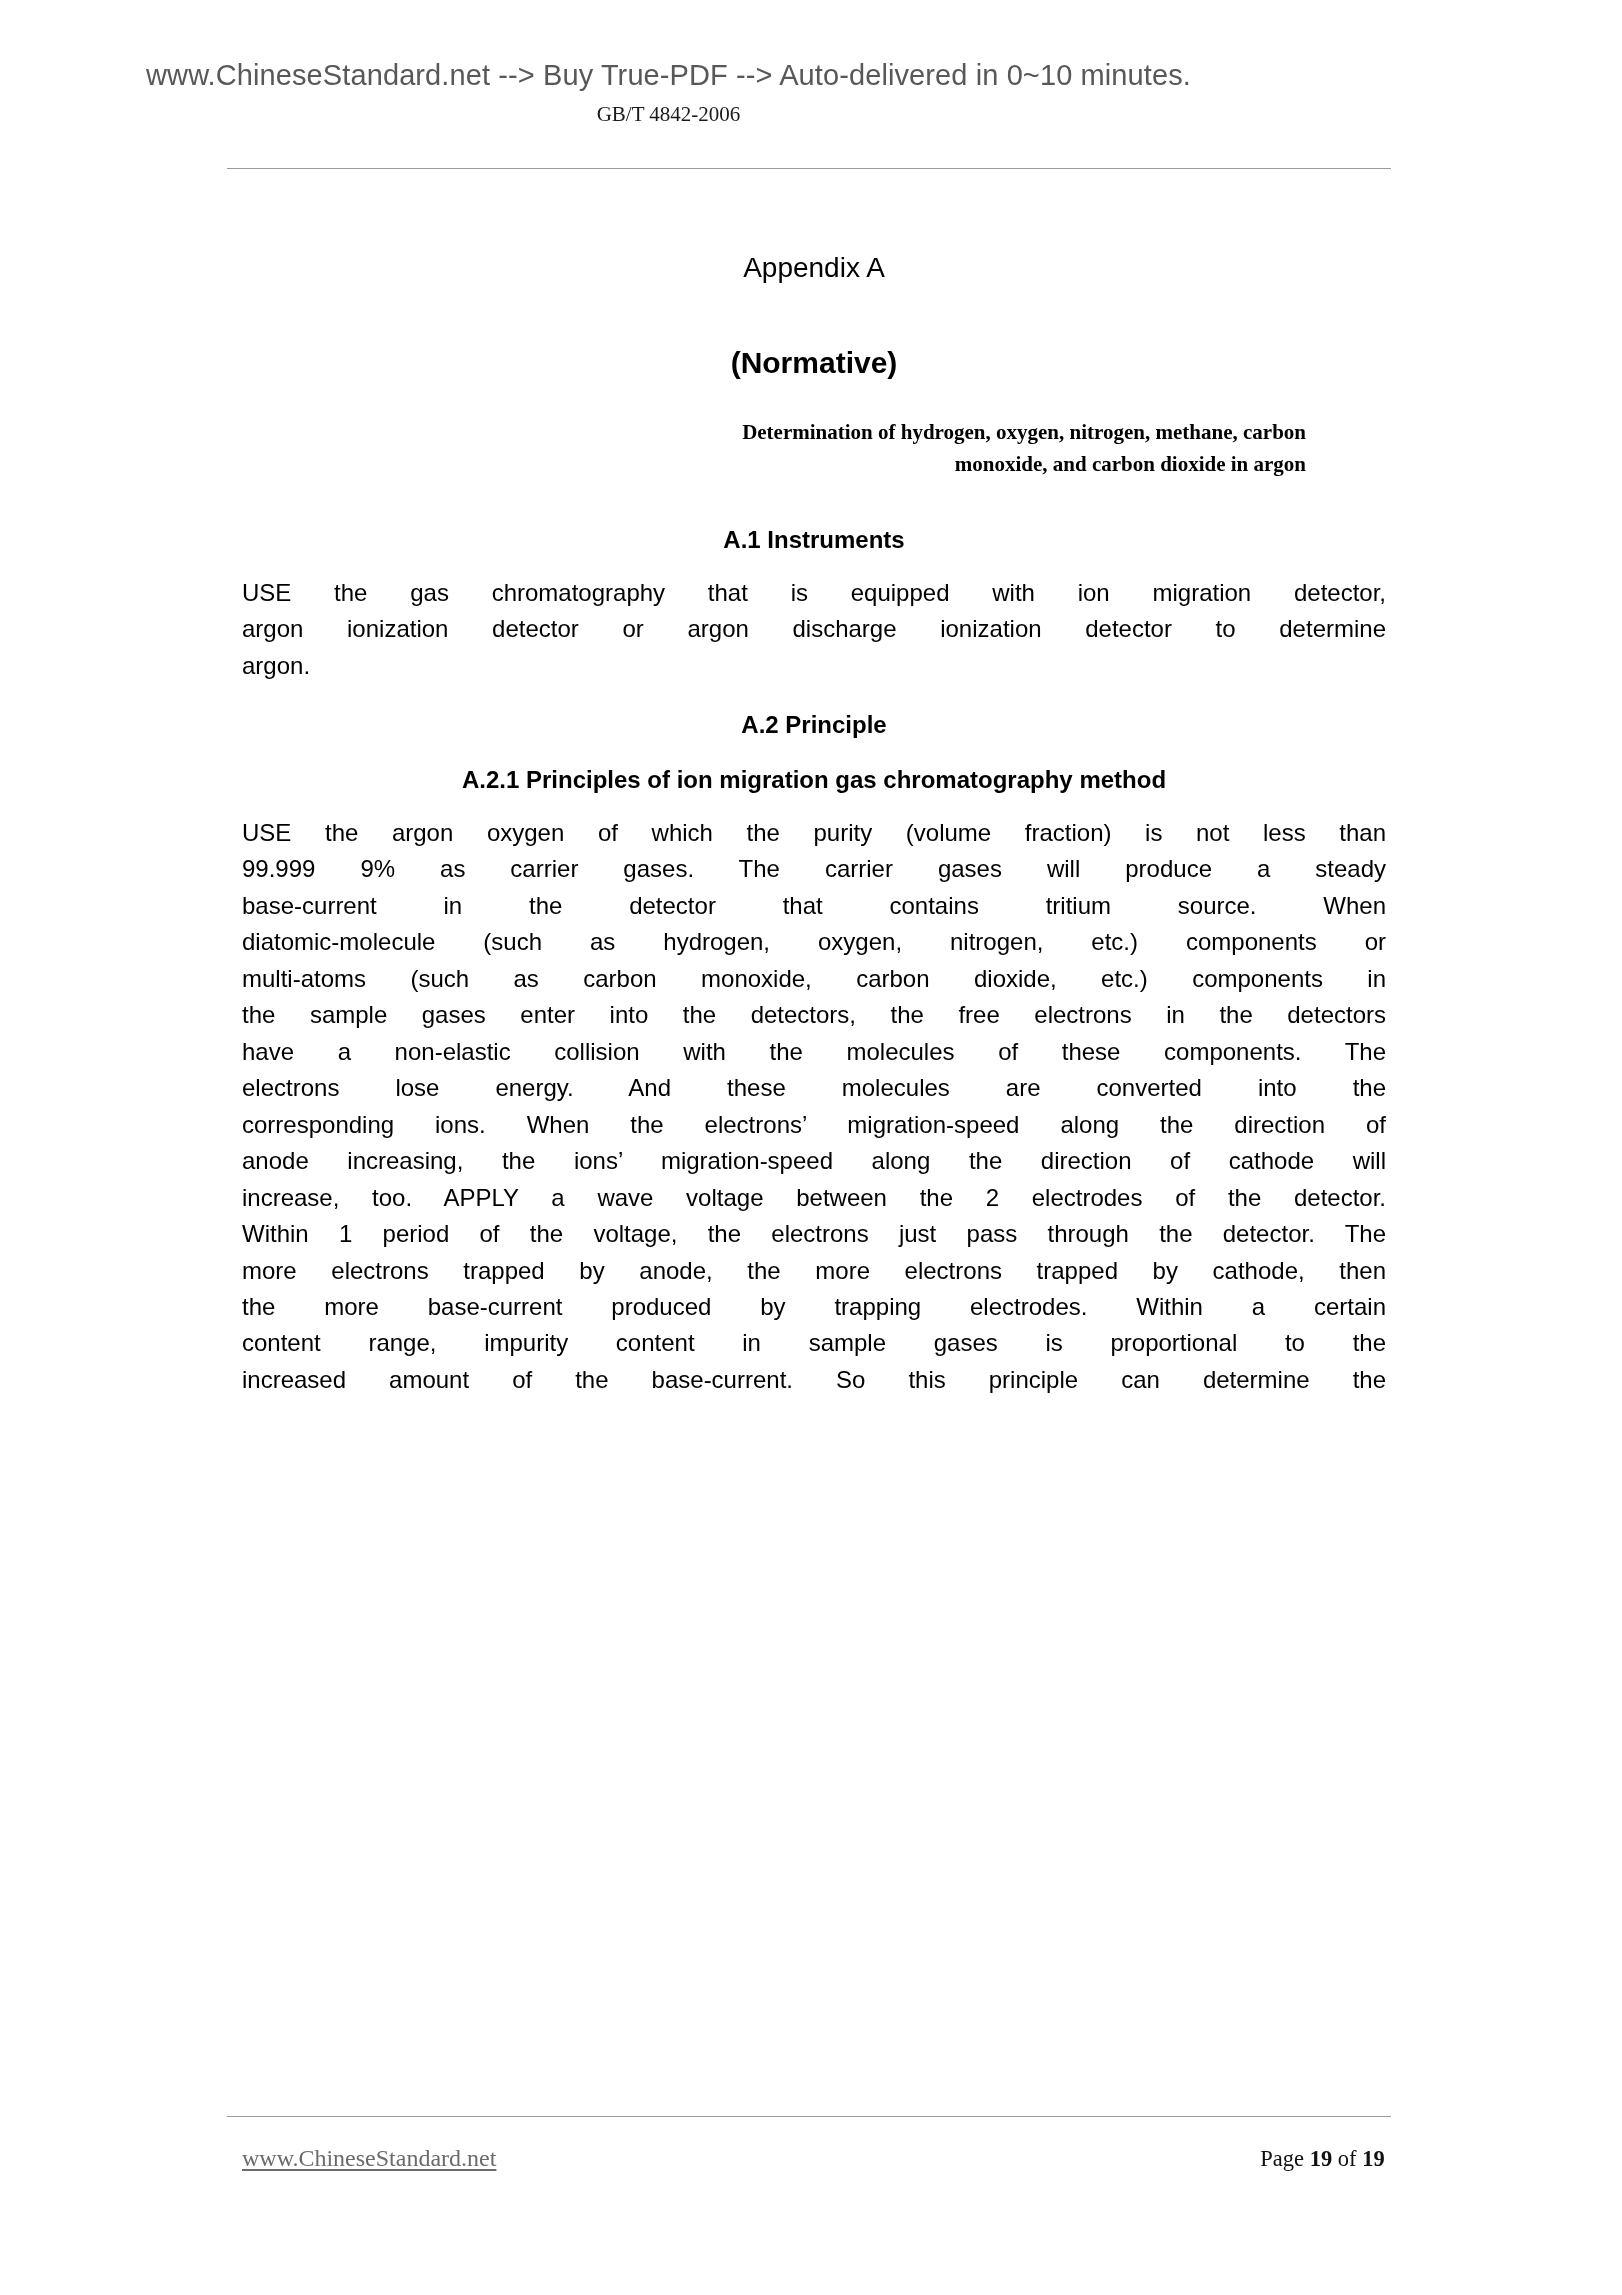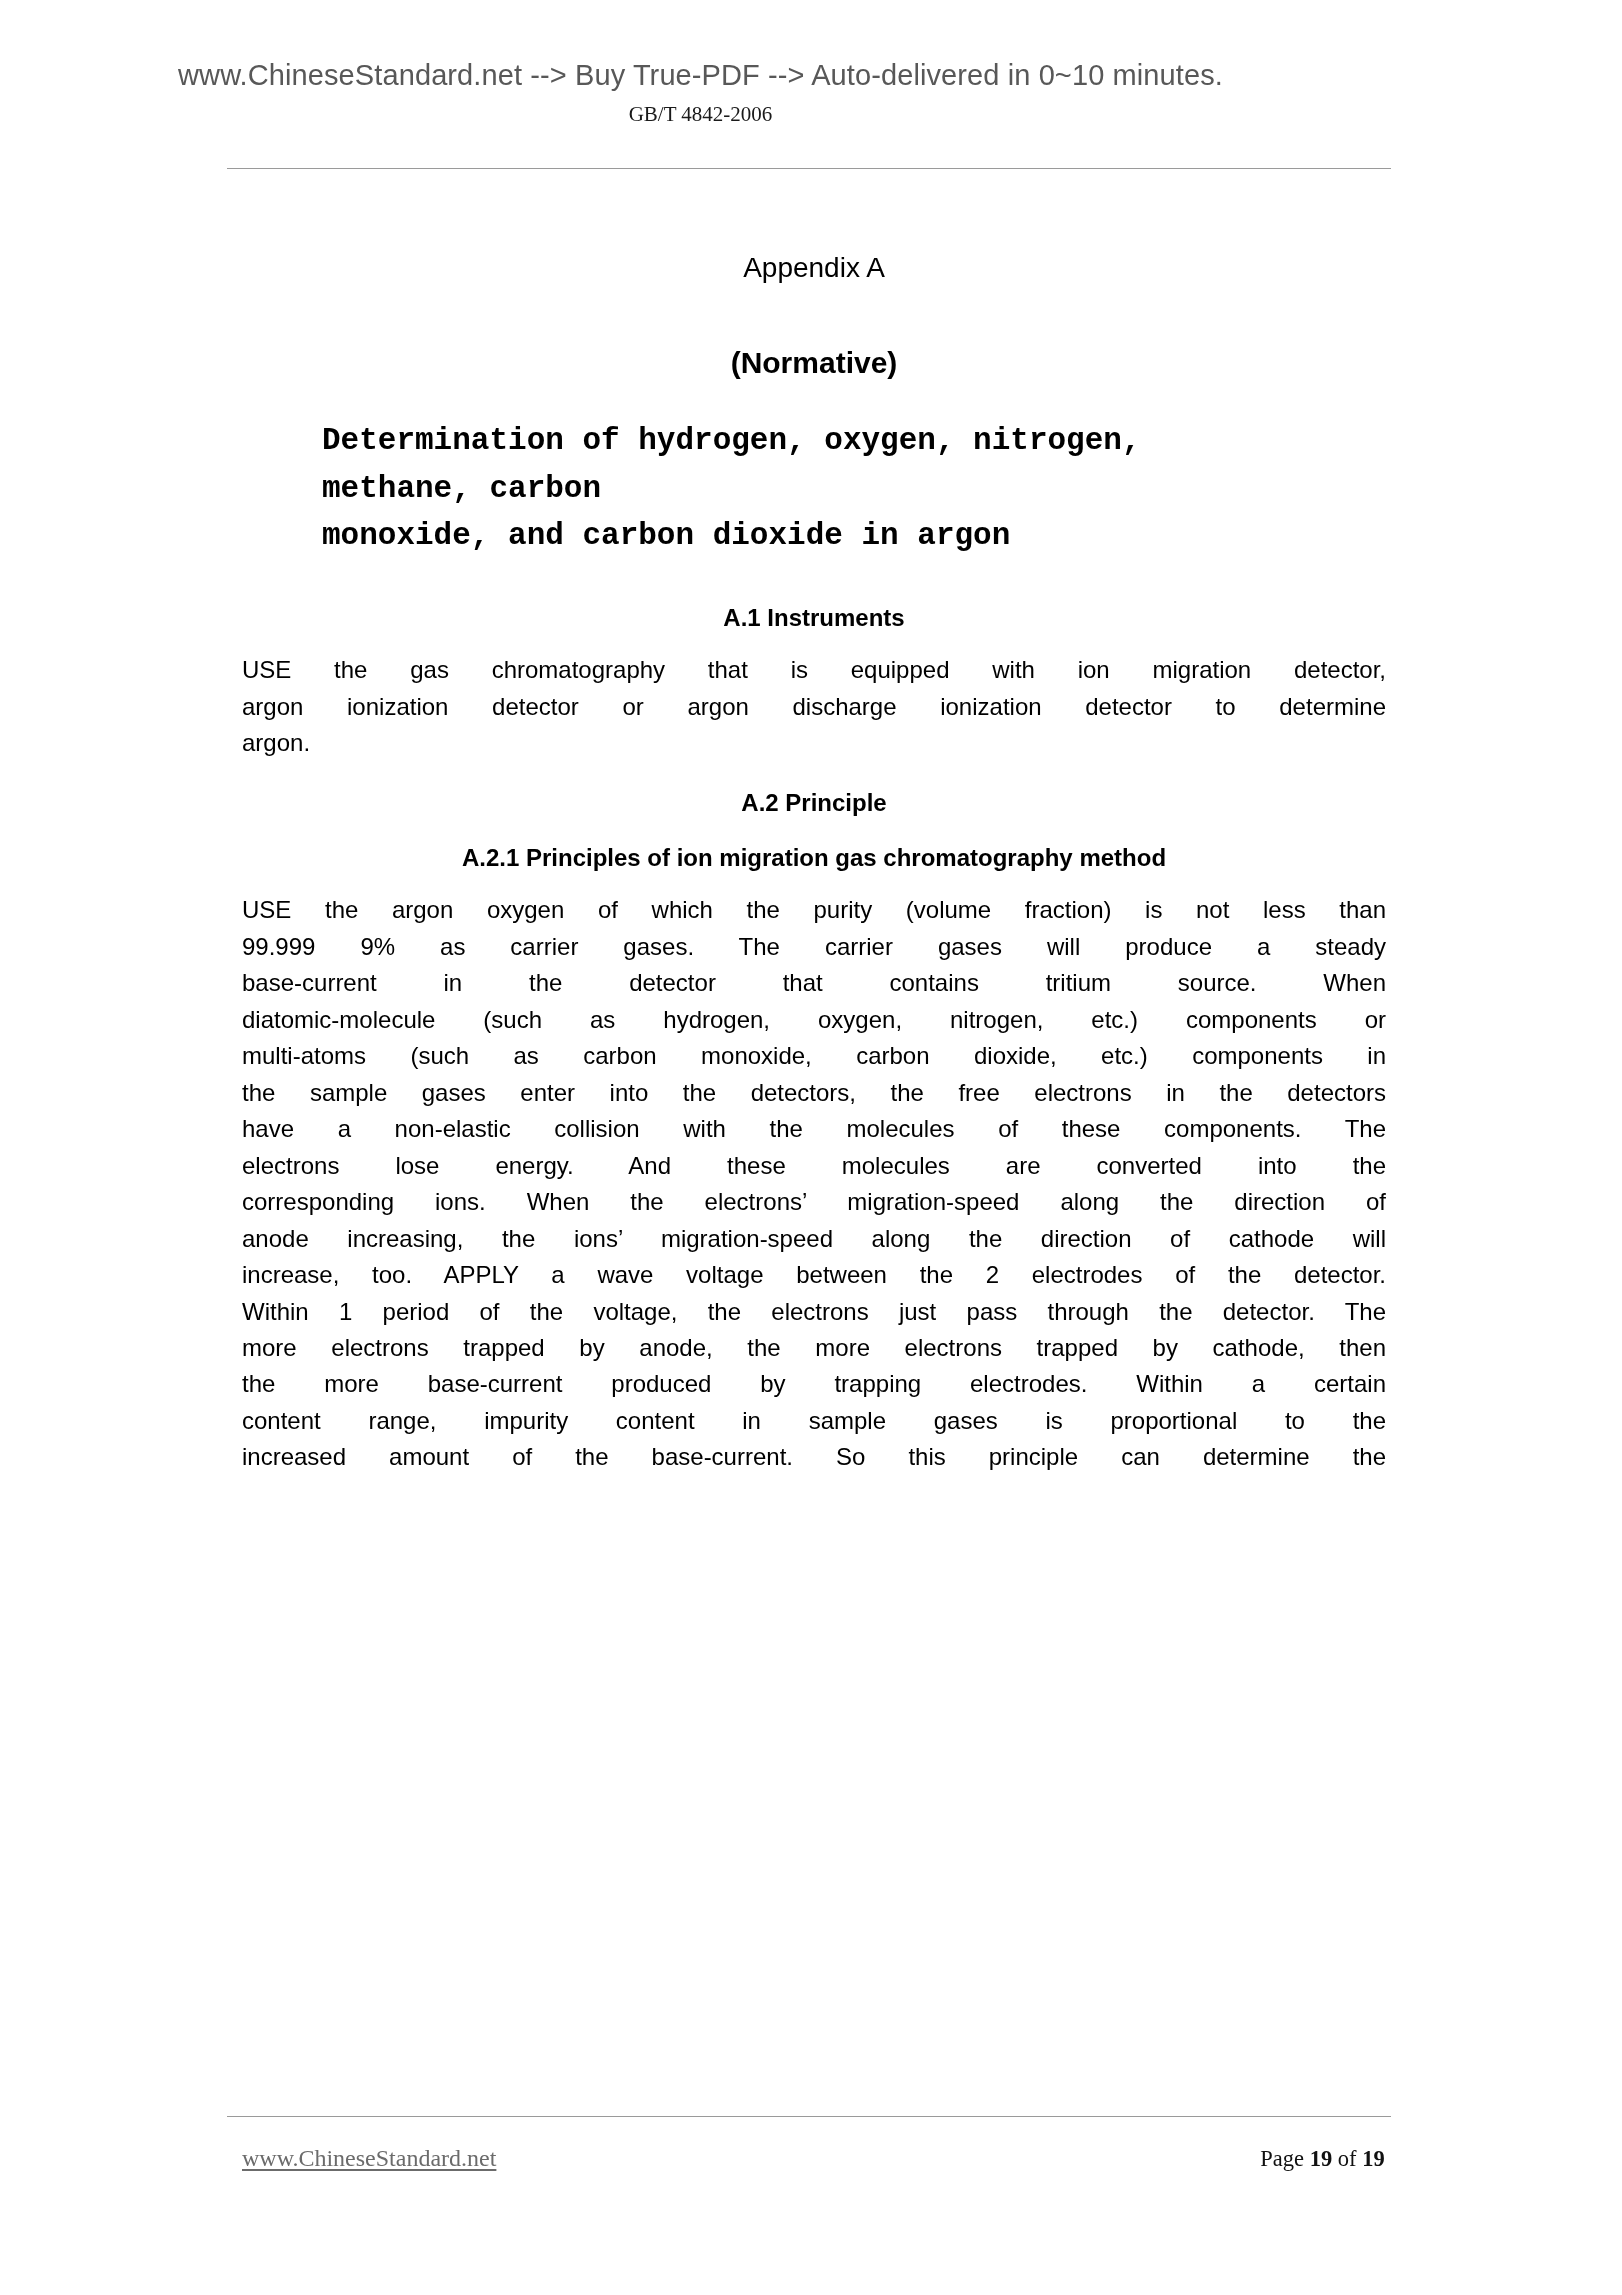--- a/index.html
+++ b/index.html
@@ -20,21 +20,20 @@
     box-sizing: border-box;
   }
 
   
   .page-header {
     position: absolute;
     left: 0;
     top: 57px;
     width: 1337px;
     text-align: center;
-    margin-left: 32px;
   }
 
   .promo-line {
     font-family: "Liberation Sans", sans-serif;
     font-size: 29px;
     font-weight: 400;
     color: #585858;
     letter-spacing: 0.1px;
     line-height: 1.25;
     white-space: nowrap;
@@ -80,23 +79,23 @@
     text-align: center;
     font-family: Liberation Sans, sans-serif;
     font-size: 30px;
     font-weight: 700;
     line-height: 1.3;
     color: #000;
     margin: 57px 0 0 0;
   }
 
   .doc-title {
-    text-align: left;
-    font-family: Liberation Mono, monospace;
-    font-size: 31px;
+    text-align: right;
+    font-family: Liberation Serif, serif;
+    font-size: 21px;
     font-weight: 700;
     line-height: 1.52;
     color: #000;
     margin: 35px auto 0 auto;
     width: 984px;
   }
 
   .section-heading {
     font-family: "Liberation Sans", sans-serif;
     font-size: 24px;

